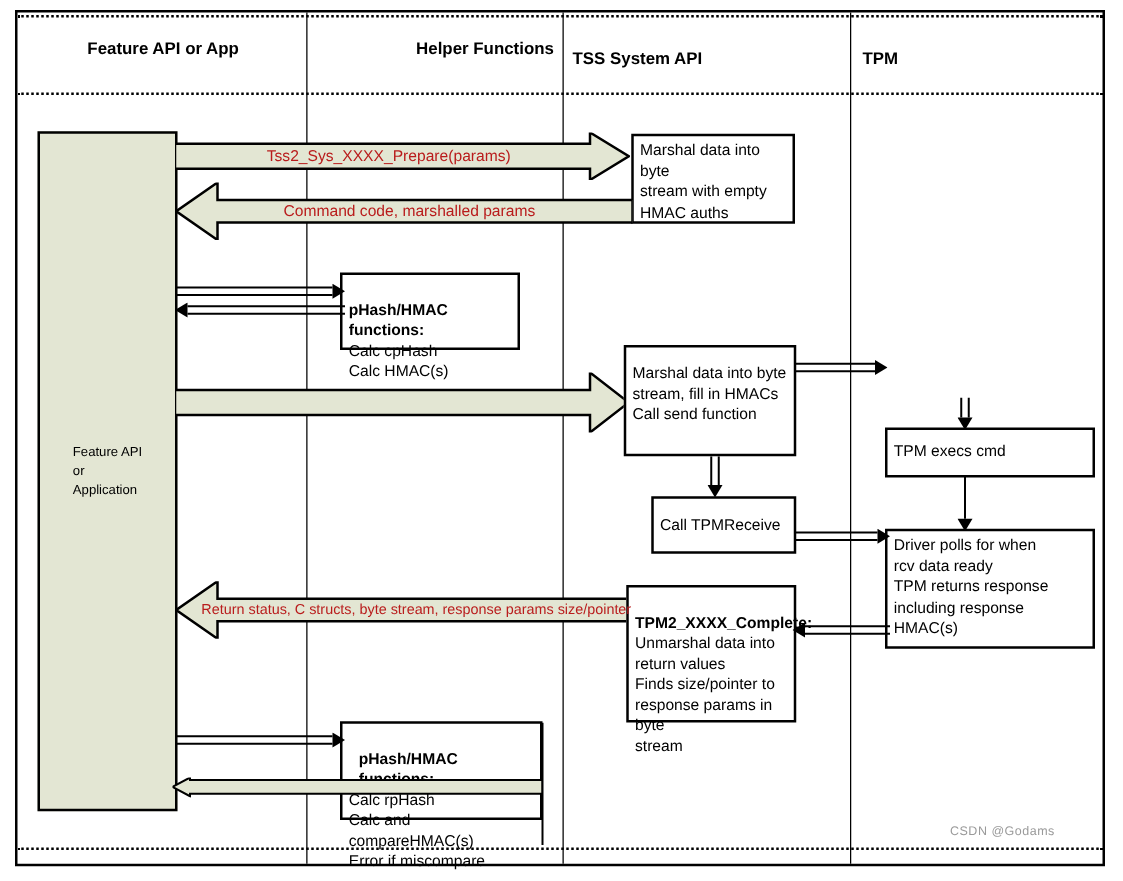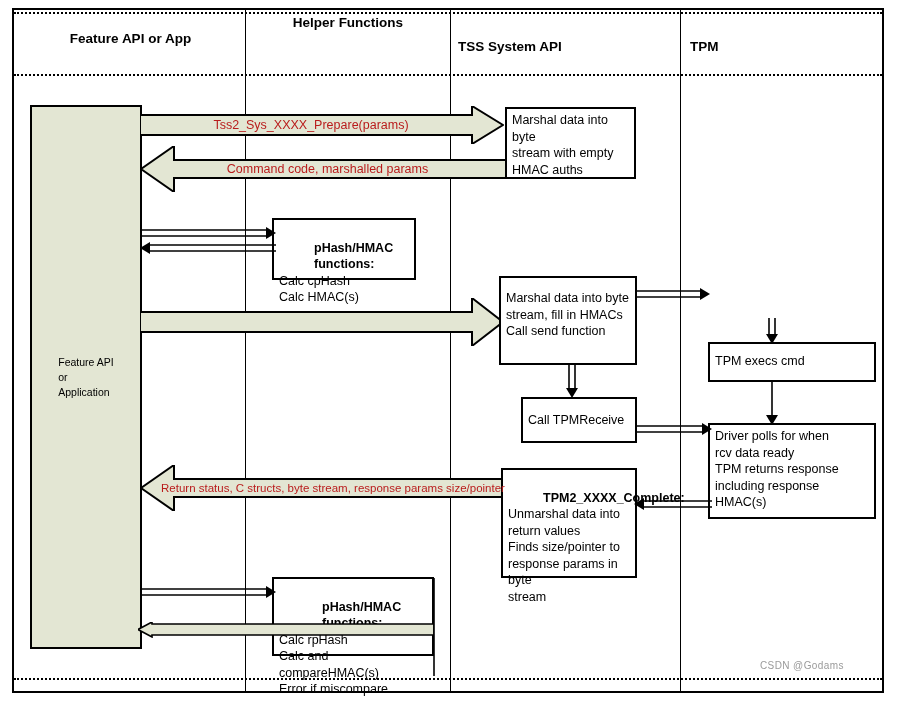--- a/index.html
+++ b/index.html
@@ -46,21 +46,21 @@
     position:absolute;
     box-sizing:border-box;
     border:2px solid #000;
     background:#fff;
     font-size:12.5px;
     line-height:16.5px;
     color:#000;
     padding:3px 4px 3px 5px;
     white-space:pre-line;
   }
-  .box .hdr{font-weight:bold;display:block;margin-left:35px;}
+  .box .hdr{font-weight:bold;display:block;}
   
   .fillbox{
     position:absolute;
     box-sizing:border-box;
     border:2px solid #000;
     background:#e3e6d3;
     color:#000;
     font-size:10.5px;
     line-height:15px;
     display:flex;
@@ -102,21 +102,21 @@
     <div class="lane-div" style="left:231px;"></div>
     <div class="lane-div" style="left:436px;"></div>
     <div class="lane-div" style="left:666px;"></div>
 
     <div class="dot-sep" style="top:64px;"></div>
     <div class="dot-sep" style="top:2px;"></div>
     <div class="dot-sep" style="top:668px;"></div>
 
     <div class="lane-header" style="left:4px;top:20px;width:225px;">Feature API or
 App</div>
-    <div class="lane-header" style="left:233px;top:4px;width:202px;">Helper
+    <div class="lane-header" style="left:233px;top:20px;width:202px;padding-left:40px;">Helper
 Functions</div>
     <div class="lane-header" style="left:676px;top:28px;width:180px;text-align:left;">TPM</div>
     <div class="lane-header" style="left:444px;top:28px;width:200px;text-align:left;">TSS System API</div>
 
     <div class="fillbox" style="left:16px;top:95px;width:112px;height:544px;">Feature API
 or
 Application</div>
 
     <div class="blockarrow" style="left:126px;top:96px;width:364px;height:38px;">
       <svg width="364" height="38" viewBox="0 0 364 38">

